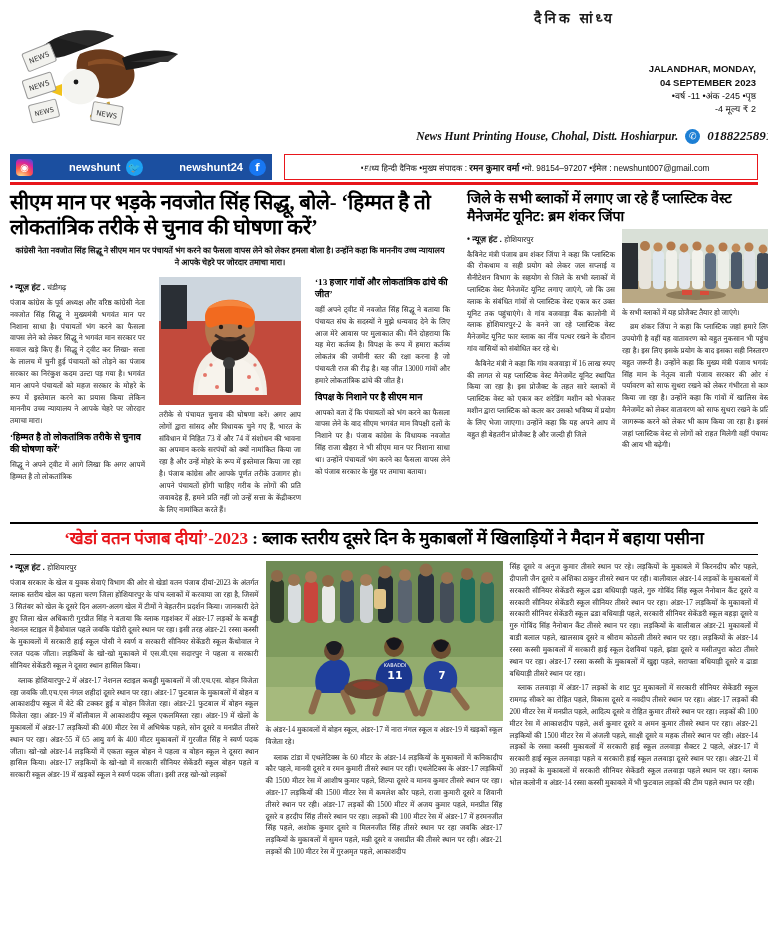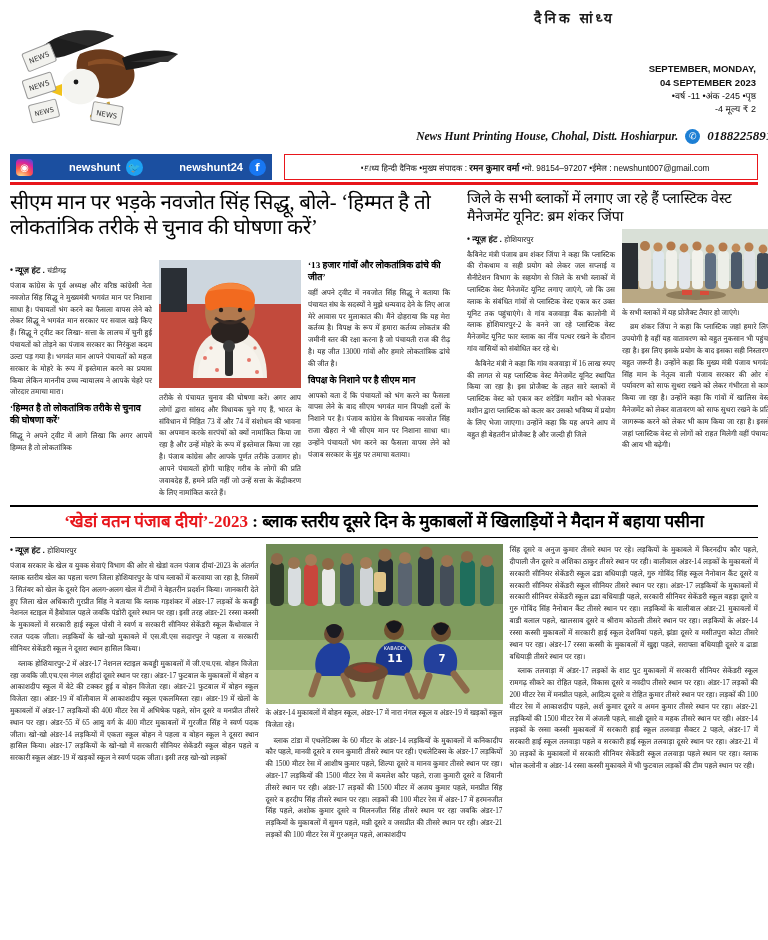--- a/index.html
+++ b/index.html
@@ -90,21 +90,21 @@
   .editline{
     font-family:"Liberation Sans","DejaVu Sans",sans-serif;
     font-size:8.3px;color:#111;white-space:nowrap;
   }
   .editline b{font-size:9px;}
   .redrule{height:3px;background:#e8161b;margin-top:2px;}
   .vrule{width:1px;background:#bdbdbd;}
 
   .headline{
     font-family:"Liberation Serif","DejaVu Serif",serif;
-    font-weight:400;color:#000;
+    font-weight:700;color:#000;
   }
   .body-txt{
     font-family:"Liberation Serif","DejaVu Serif",serif;
     font-size:7.3px;line-height:1.62;text-align:justify;color:#1a1a1a;
     hyphens:auto;
   }
   .byline{
     font-family:"Liberation Sans","DejaVu Sans",sans-serif;
     font-size:8.5px;font-weight:700;color:#111;margin:4px 0 5px 0;
   }
@@ -122,21 +122,21 @@
 
   .hl-main{font-size:20.5px;line-height:1.22;letter-spacing:-0.2px;}
   .hl-right{font-size:14.2px;line-height:1.25;}
 
   .lead{
     font-family:"Liberation Serif","DejaVu Serif",serif;
     font-size:8px;line-height:1.5;text-align:center;font-weight:600;
     margin:5px 4px 4px 4px;color:#111;
   }
 
-  .cols3{display:flex;gap:7px;margin-top:20px;}
+  .cols3{display:flex;gap:14px;margin-top:8px;}
   .col{width:142px;}
 
   .photo{
     position:relative;overflow:hidden;background:#14b8a6;
   }
   .photo svg{display:block;}
 
   .cap{
     font-family:"Liberation Serif","DejaVu Serif",serif;
     font-size:7.3px;line-height:1.6;text-align:justify;margin-top:3px;color:#1a1a1a;
@@ -204,21 +204,21 @@
           </g>
         </g>
       </svg>
     </div>
 
     <div class="mast-center">
       <div class="daily-line">दैनिक  सांध्य</div>
     </div>
 
     <div class="datebox">
-      <div>SEPTEMBER, MONDAY,</div>
+      <div>JALANDHAR, MONDAY,</div>
       <div>04 SEPTEMBER 2023</div>
       <div class="meta">•वर्ष -11  •अंक -245 •पृष्ठ</div>
       <div class="meta">-4 मूल्य ₹ 2</div>
     </div>
 
     <div class="imprint">
       <span class="imprint-text">News Hunt Printing House, Chohal, Distt. Hoshiarpur.</span>
       <span class="phone-ico">✆</span>
       <span class="imprint-phone">01882258911</span>
     </div>
@@ -242,20 +242,21 @@
     <div class="social-right">
       <div class="editline"><span>•सांध्य हिन्दी दैनिक •मुख्य संपादक : </span><b>रमन कुमार वर्मा</b><span> •मो. 98154–97207 •ईमेल : newshunt007@gmail.com</span></div>
     </div>
   </div>
   <div class="redrule"></div>
 
   <div class="top-area">
 
     <div class="story-left">
       <div class="headline hl-main">सीएम मान पर भड़के नवजोत सिंह सिद्धू, बोले- ‘हिम्मत है तो लोकतांत्रिक तरीके से चुनाव की घोषणा करें’</div>
+      <div class="lead">कांग्रेसी नेता नवजोत सिंह सिद्धू ने सीएम मान पर पंचायतें भंग करने का फैसला वापस लेने को लेकर हमला बोला है। उन्होंने कहा कि माननीय उच्च न्यायालय ने आपके चेहरे पर जोरदार तमाचा मारा।</div>
 
       <div class="cols3">
         <div class="col">
           <div class="byline"><span>• न्यूज़ हंट . </span><span class="place">चंडीगढ़</span></div>
           <div class="body-txt">पंजाब कांग्रेस के पूर्व अध्यक्ष और वरिष्ठ कांग्रेसी नेता नवजोत सिंह सिद्धू ने मुख्यमंत्री भगवंत मान पर निशाना साधा है। पंचायतों भंग करने का फैसला वापस लेने को लेकर सिद्धू ने भगवंत मान सरकार पर सवाल खड़े किए हैं। सिद्धू ने ट्वीट कर लिखा- सत्ता के लालच में चुनी हुई पंचायतों को तोड़ने का पंजाब सरकार का निरंकुश कदम उल्टा पड़ गया है। भगवंत मान आपने पंचायतों को महज सरकार के मोहरे के रूप में इस्तेमाल करने का प्रयास किया लेकिन माननीय उच्च न्यायालय ने आपके चेहरे पर जोरदार तमाचा मारा।</div>
           <div class="subhead">‘हिम्मत है तो लोकतांत्रिक तरीके से चुनाव की घोषणा करें’</div>
           <div class="body-txt">सिद्धू ने अपने ट्वीट में आगे लिखा कि अगर आपमें हिम्मत है तो लोकतांत्रिक</div>
         </div>
 
         <div class="col">

